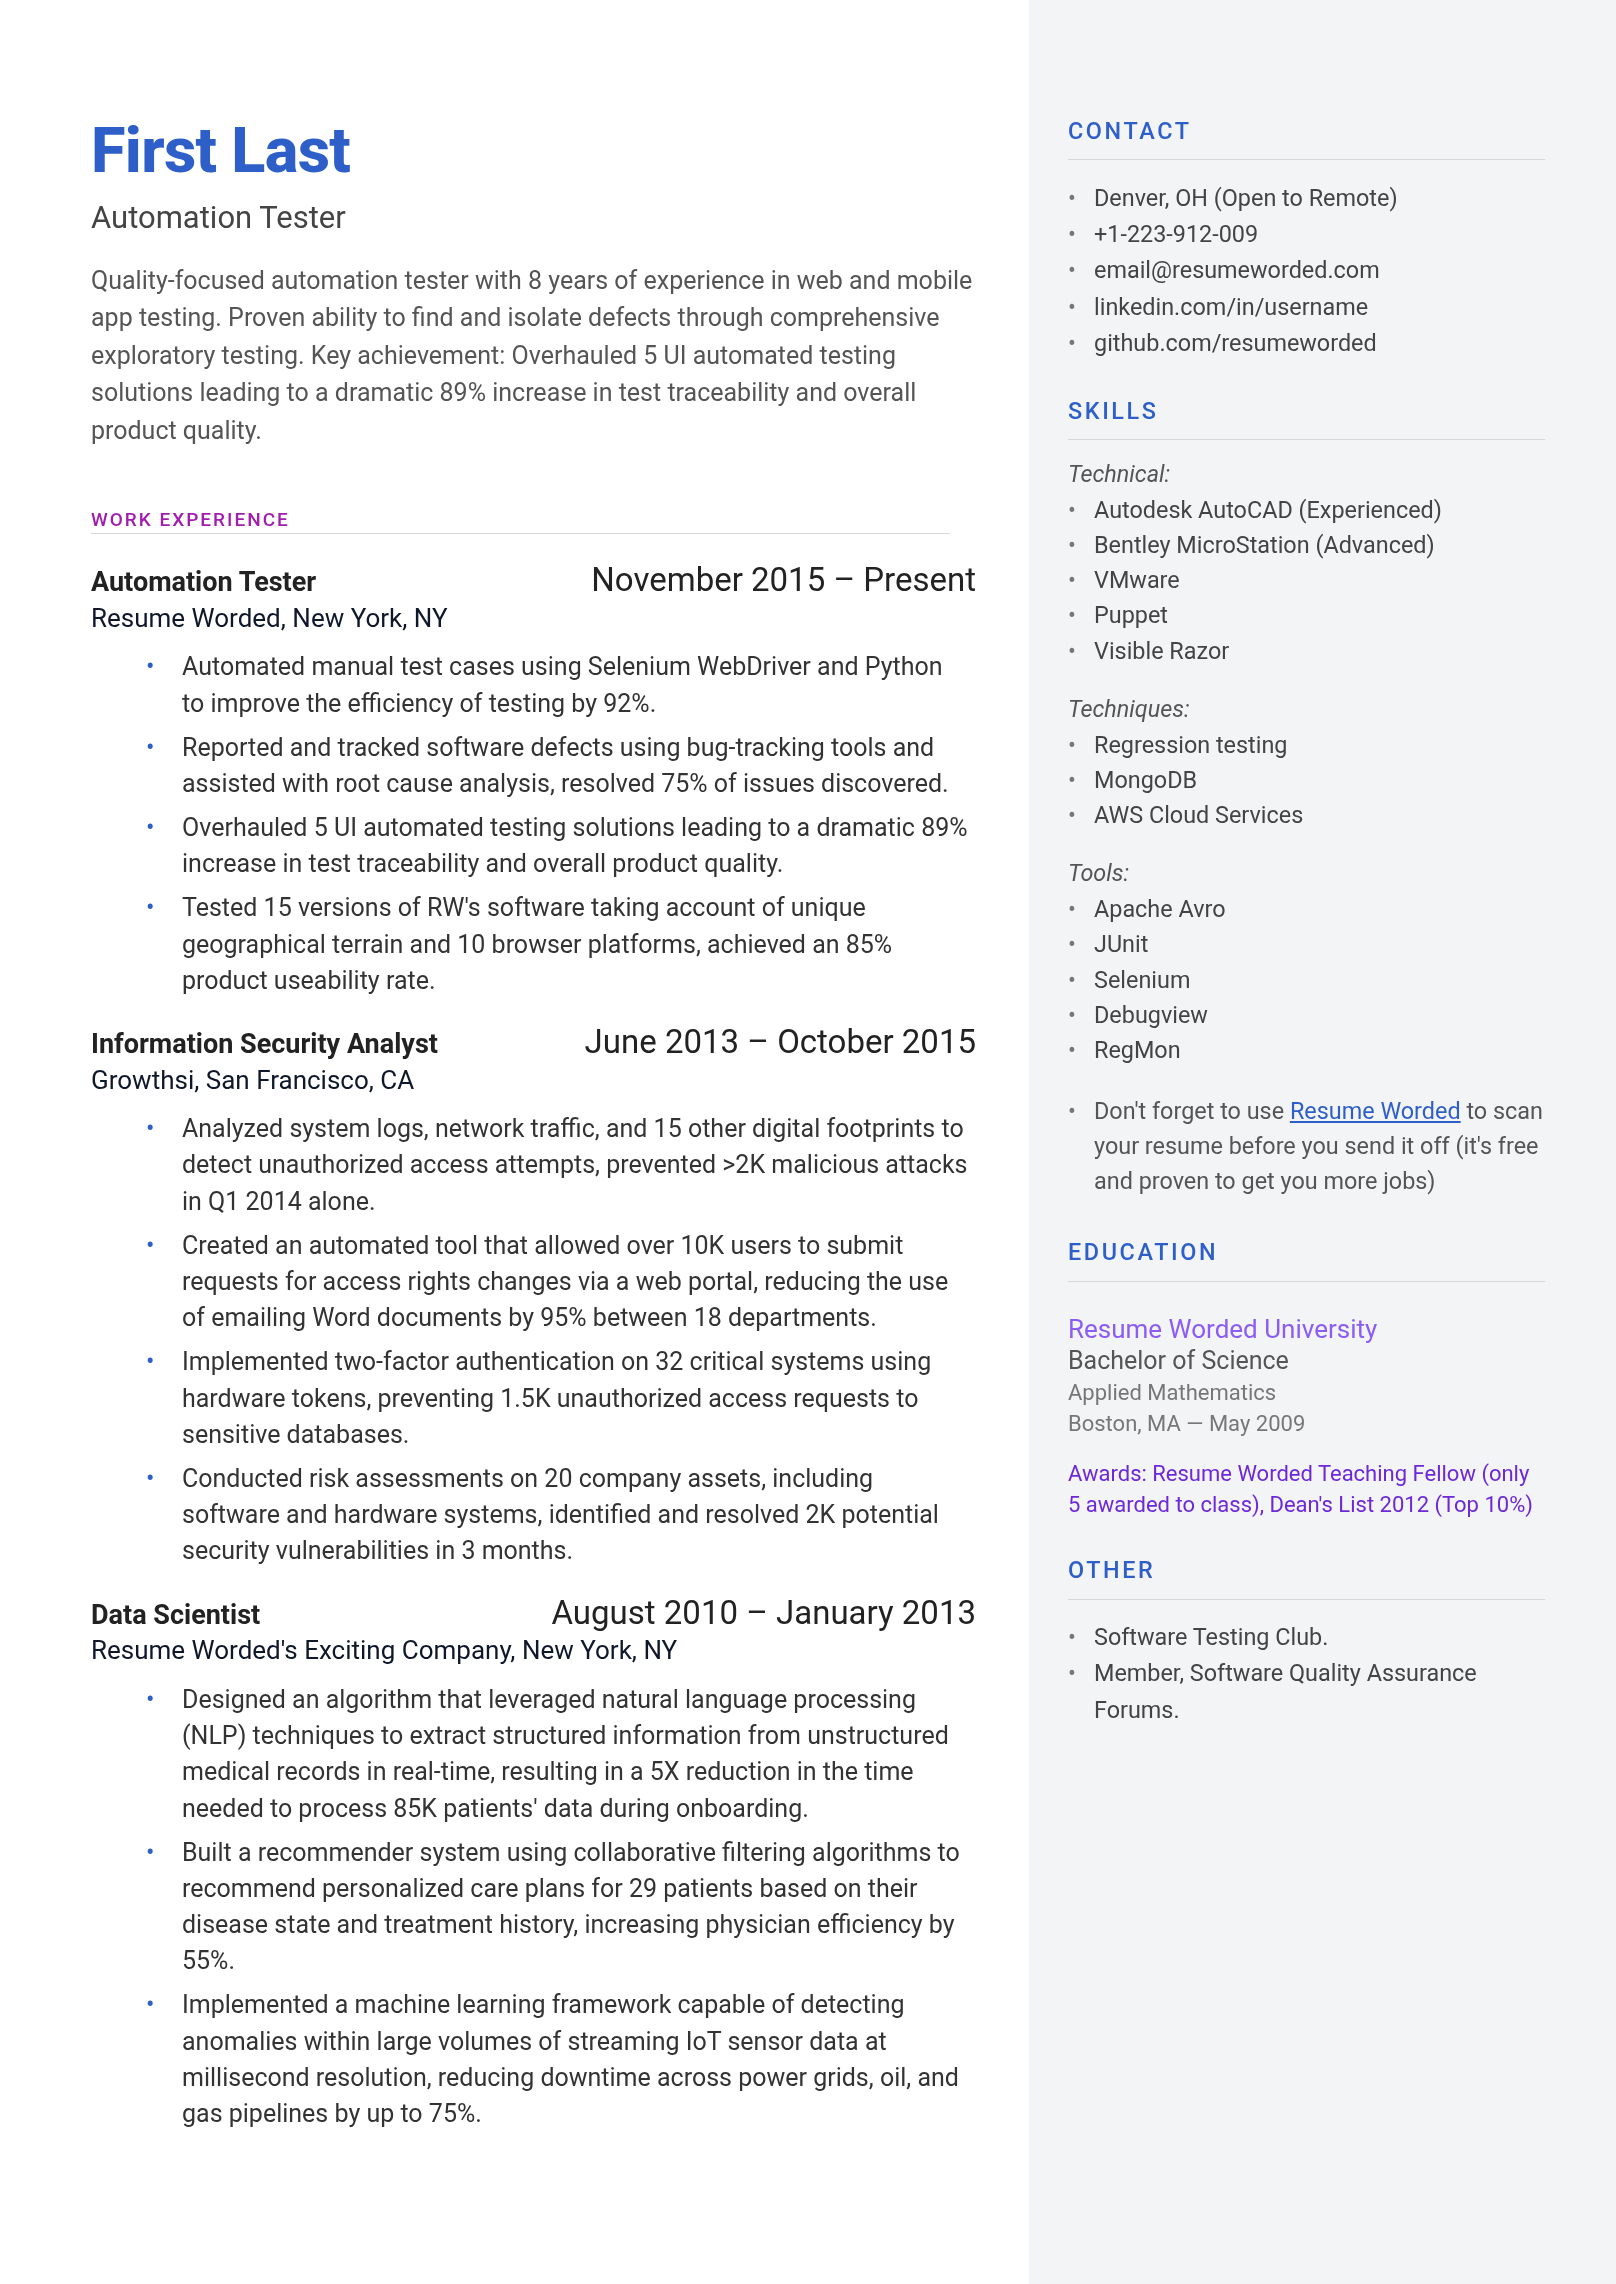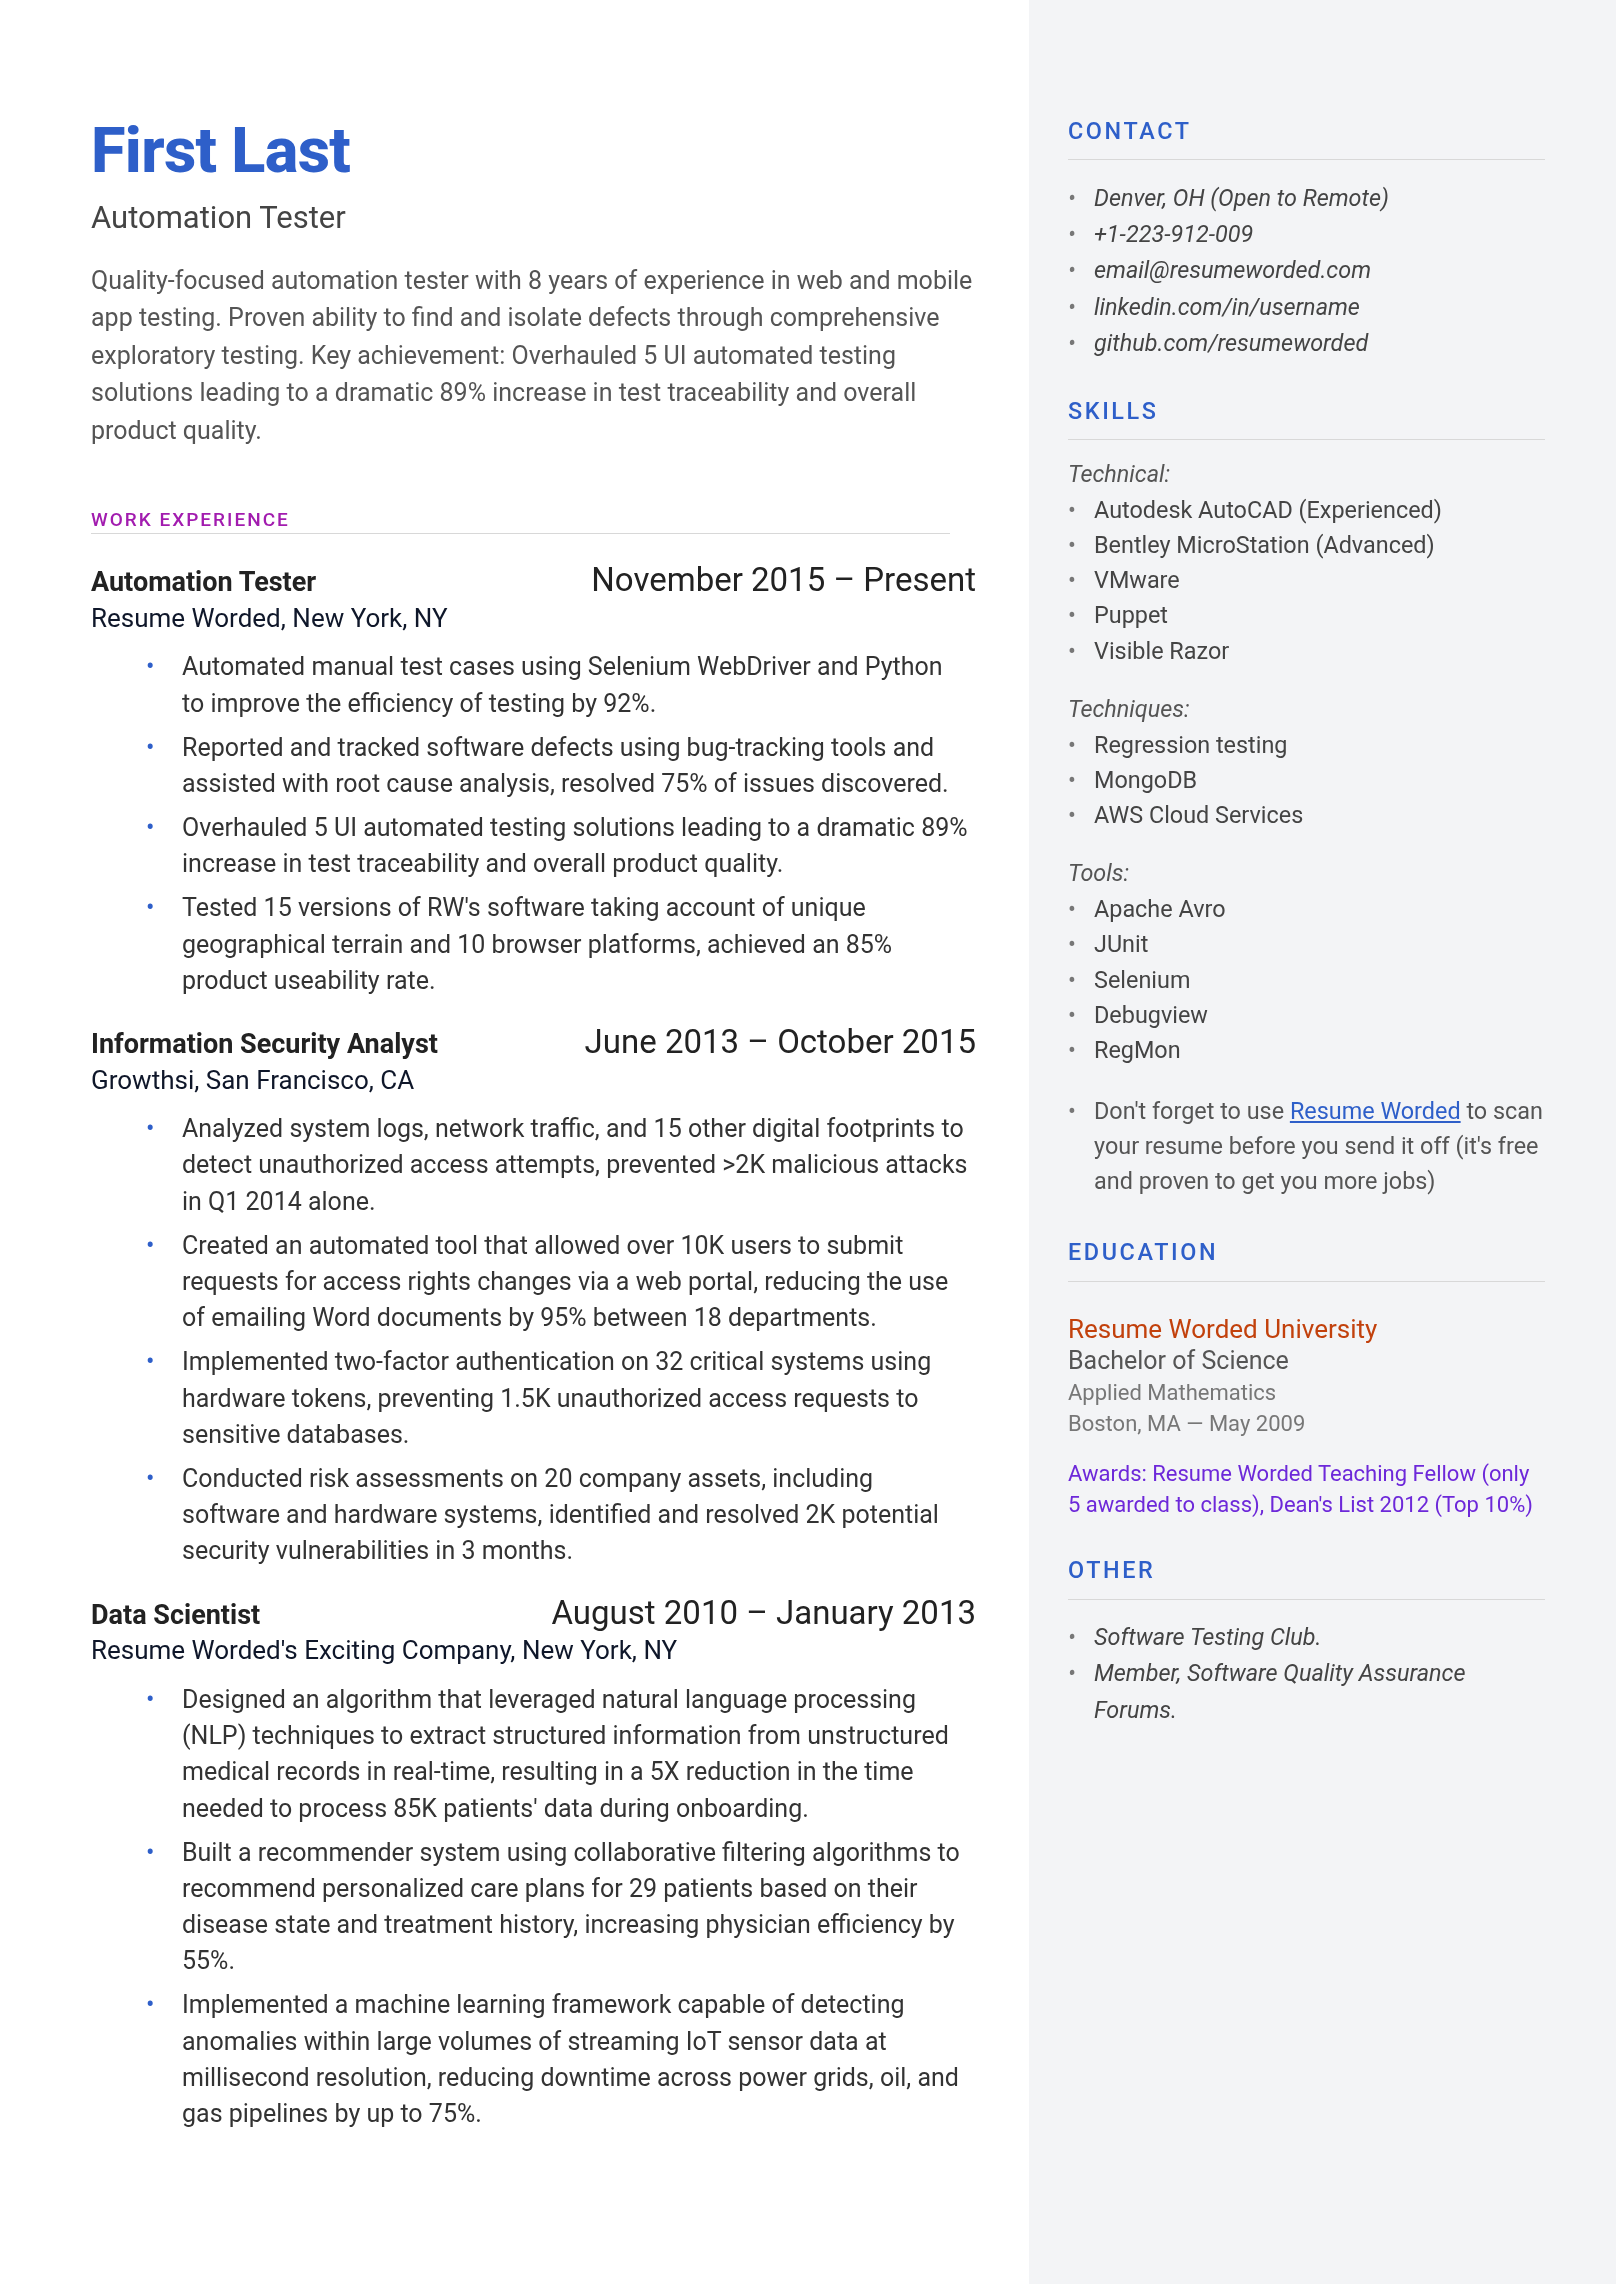--- a/index.html
+++ b/index.html
@@ -111,21 +111,20 @@
   .side-list {
     list-style: none;
     margin-bottom: 36px;
   }
   .side-list li {
     position: relative;
     padding-left: 26px;
     font-size: 23.4px;
     line-height: 1.55;
     color: #444;
-    font-style: italic;
   }
   .side-list li::before {
     content: "•";
     position: absolute;
     left: 0;
     top: 0;
     color: #777;
   }
   .sk-group-h {
     font-size: 23.4px;
@@ -159,21 +158,21 @@
     padding-left: 26px;
     margin-bottom: 39px;
   }
   .tip::before {
     content: "•";
     position: absolute;
     left: 0; top: 0;
     color: #777;
   }
   .tip a { color: #2e5fc9; text-decoration: underline; }
-  .edu-school { font-size: 26px; color: #c2410c; margin-bottom: 2.6px; margin-top: 32px; }
+  .edu-school { font-size: 26px; color: #8b5cf6; margin-bottom: 2.6px; margin-top: 32px; }
   .edu-deg { font-size: 25px; color: #555; margin-bottom: 2.6px; }
   .edu-field, .edu-loc { font-size: 22px; color: #777; line-height:1.4; }
   .edu-awards { font-size: 22px; color: #6d28d9; line-height:1.4; margin-top: 19.5px; margin-bottom: 36px; }
 </style>
 </head>
 <body>
 
 <div class="main-col">
   <div class="name">First Last</div>
   <div class="title">Automation Tester</div>

